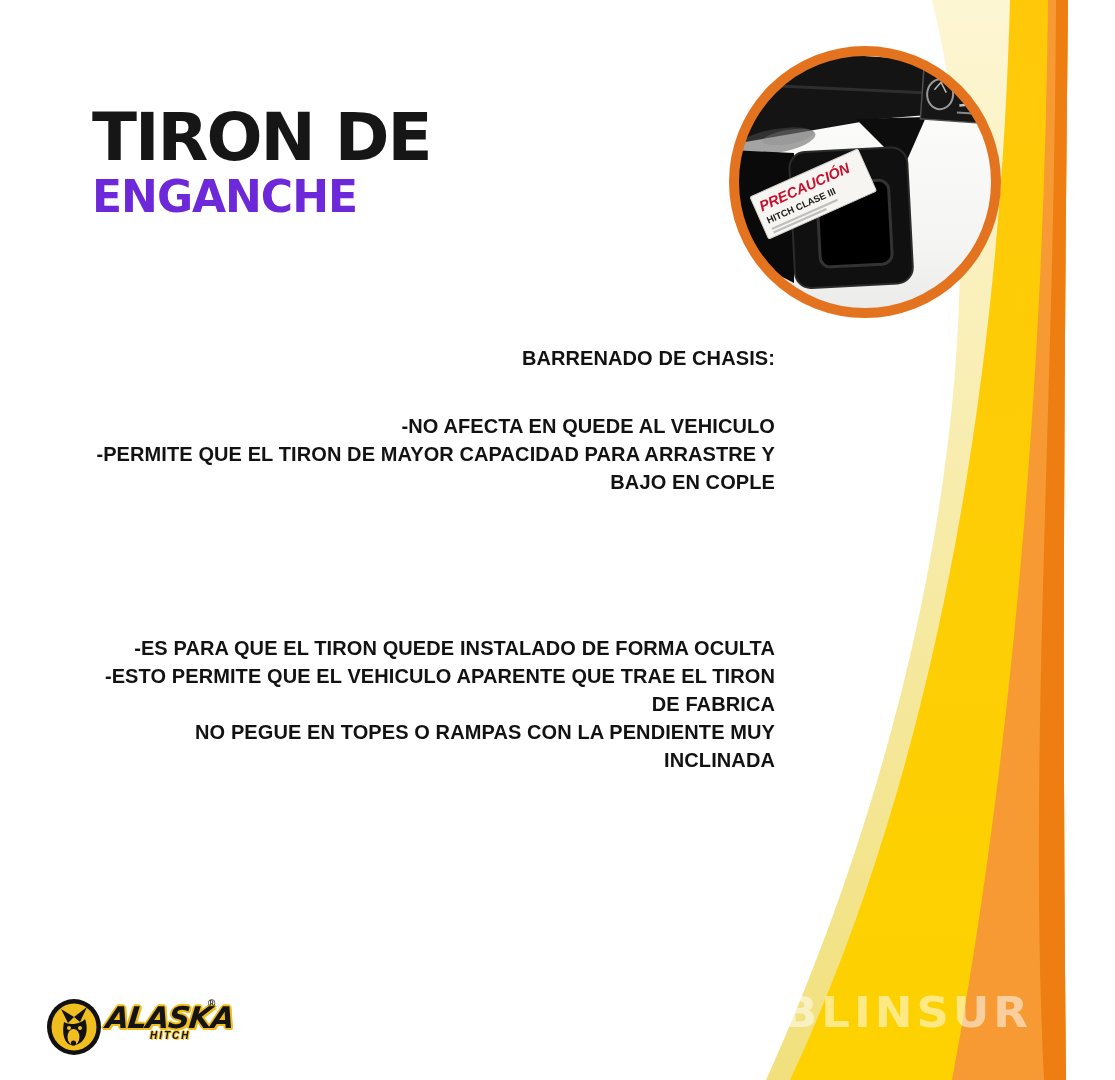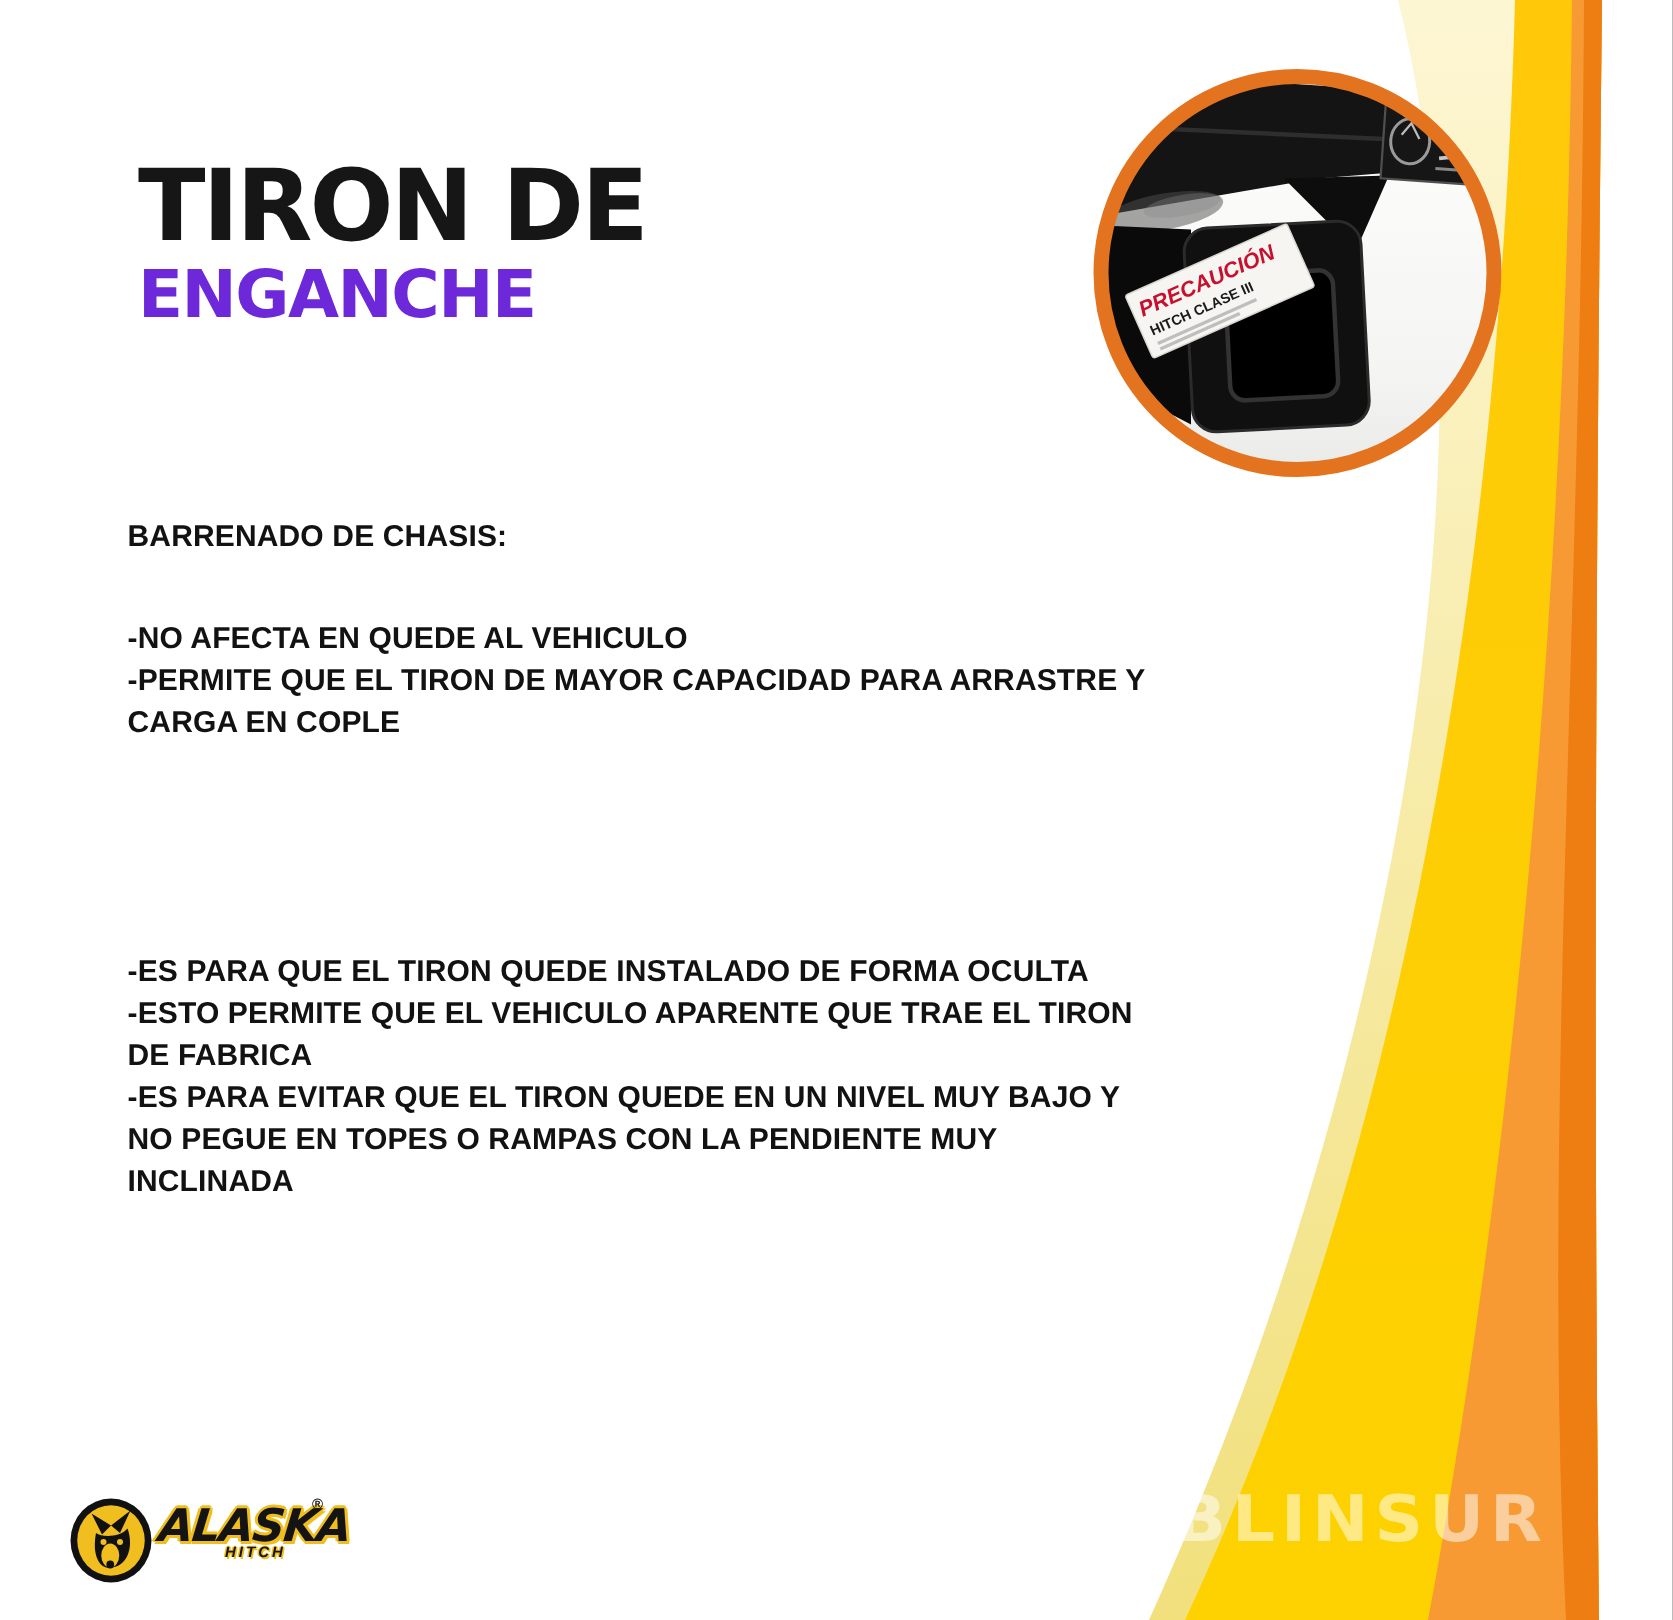--- a/index.html
+++ b/index.html
@@ -16,21 +16,21 @@
   .title .t1{
     font-family:"DejaVu Sans","Liberation Sans",sans-serif;
     font-weight:bold;font-size:66px;line-height:70px;letter-spacing:-2px;color:#161616;
   }
   .title .t2{
     font-family:"DejaVu Sans","Liberation Sans",sans-serif;
     font-weight:bold;font-size:44px;line-height:46px;letter-spacing:-1px;color:#6d28d9;margin-top:1px;
   }
   
   .copy{
-    position:absolute;left:85px;width:690px;text-align:left;z-index:2;
+    position:absolute;left:85px;width:690px;text-align:right;z-index:2;
     color:#121212;font-weight:700;font-size:20px;letter-spacing:0.1px;
   }
   .copy .h{line-height:28px;}
   .copy .sp1{height:40px;}
   .copy .sp2{height:38px;}
   .copy .line{line-height:28px;}
   #section-0{top:344px;}
   #section-1{top:596px;}
   
   .brand{position:absolute;left:46px;top:996px;width:190px;height:62px;z-index:3;}
@@ -135,29 +135,28 @@
   <div class="title">
     <div class="t1">TIRON DE</div>
     <div class="t2">ENGANCHE</div>
   </div>
 
   <div class="copy" id="section-0">
     <div class="h">BARRENADO DE CHASIS:</div>
     <div class="sp1"></div>
     <div class="line">-NO AFECTA EN QUEDE AL VEHICULO</div>
     <div class="line">-PERMITE QUE EL TIRON DE MAYOR CAPACIDAD PARA ARRASTRE Y</div>
-    <div class="line">CARGA EN COPLE</div>
+    <div class="line">BAJO EN COPLE</div>
   </div>
 
   <div class="copy" id="section-1">
     <div class="sp2"></div>
     <div class="line">-ES PARA QUE EL TIRON QUEDE INSTALADO DE FORMA OCULTA</div>
     <div class="line">-ESTO PERMITE QUE EL VEHICULO APARENTE QUE TRAE EL TIRON</div>
     <div class="line">DE FABRICA</div>
-    <div class="line">-ES PARA EVITAR QUE EL TIRON QUEDE EN UN NIVEL MUY BAJO Y</div>
     <div class="line">NO PEGUE EN TOPES O RAMPAS CON LA PENDIENTE MUY</div>
     <div class="line">INCLINADA</div>
   </div>
 
   <div class="brand">
     <svg class="badge" viewBox="0 0 56 58">
       <ellipse cx="28" cy="29" rx="27" ry="28" fill="#111111"></ellipse>
       <ellipse cx="28" cy="29" rx="22.5" ry="23.5" fill="#F0BE1E"></ellipse>
       <path d="M 15,11 L 22,25 L 28,19 Z" fill="#111111"></path>
       <path d="M 41,9 L 34,24 L 28,19 Z" fill="#111111"></path>

